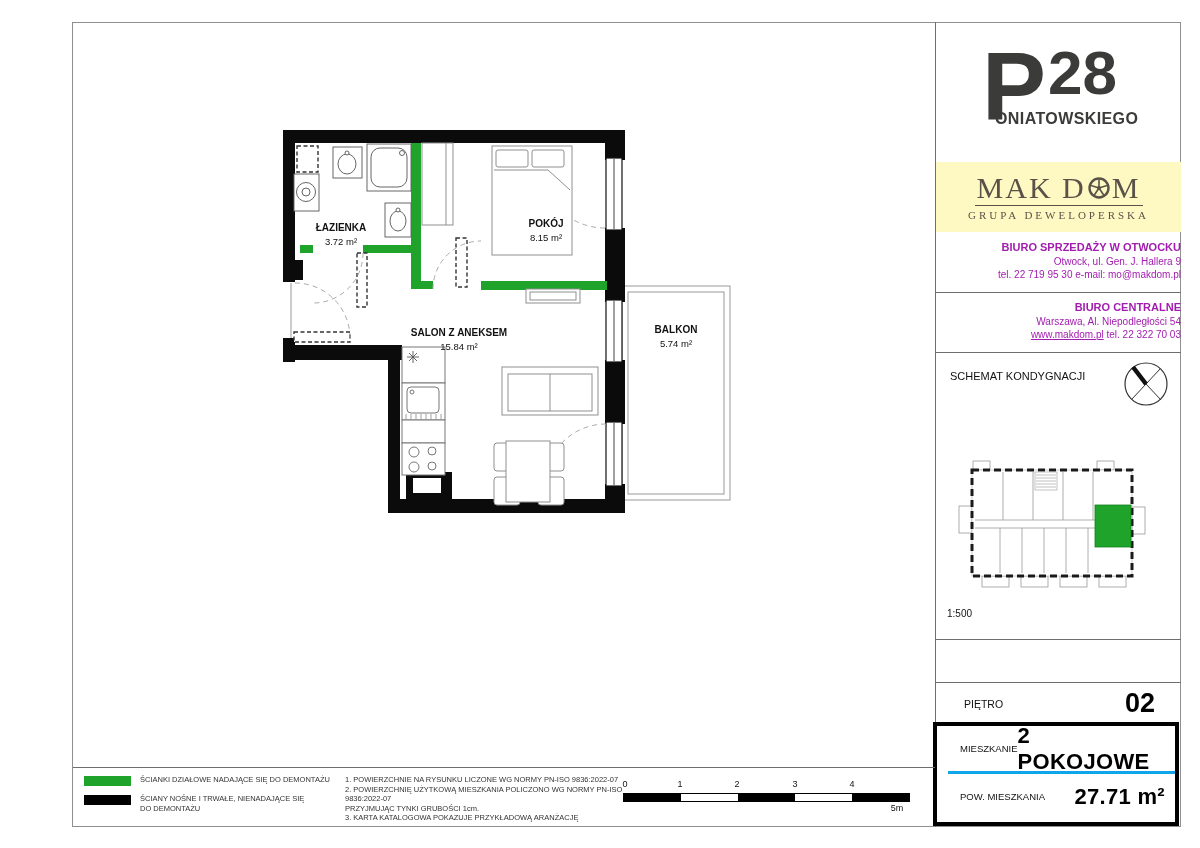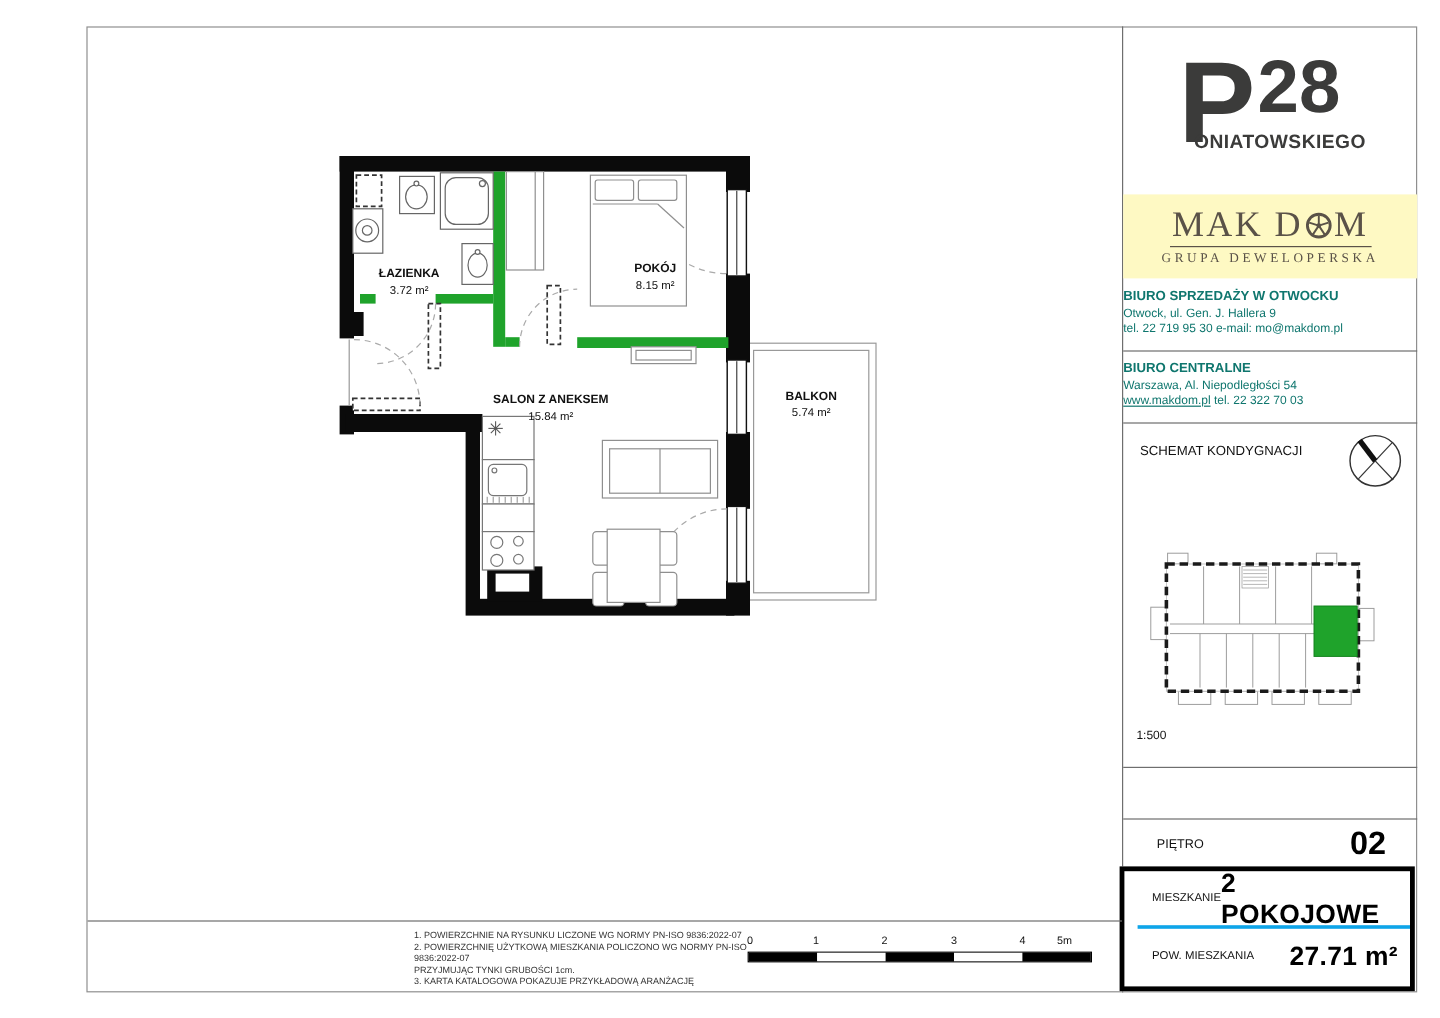--- a/index.html
+++ b/index.html
@@ -22,21 +22,21 @@
 
   
   #brand-band { left:936px; top:162px; width:245px; height:70px; background:#fef9c3;
     display:flex; flex-direction:column; align-items:center; justify-content:center; color:#5a5248; }
   #brand-word { display:flex; align-items:center; font-family:"Liberation Serif","DejaVu Serif",serif;
     font-size:30px; letter-spacing:2px; line-height:30px; }
   #brand-rule { width:168px; height:1px; background:#5a5248; margin:2px 0 3px 0; }
   #brand-sub { font-family:"Liberation Serif","DejaVu Serif",serif; font-size:11px; letter-spacing:3px; }
 
   
-  .office { left:936px; width:245px; height:60px; text-align:left; color:#0f766e; padding-top:9px; }
+  .office { left:936px; width:245px; height:60px; text-align:right; color:#a21caf; padding-top:9px; }
   #office1 { top:232px; } #office2 { top:292px; }
   .office .t { font-size:11px; font-weight:bold; margin-bottom:2px; }
   .office .l { font-size:10px; line-height:13px; }
   .u { text-decoration:underline; }
 
   
   #schemat-title { left:950px; top:370px; font-size:11px; color:#111; }
   #compass { left:1122px; top:360px; }
   #schematic { left:955px; top:455px; }
   #schematic-scale { left:947px; top:608px; font-size:10px; color:#111; }
@@ -317,35 +317,48 @@
       <span class="val">2 POKOJOWE</span>
     </div>
     <div class="hl-row">
       <span class="lbl">POW. MIESZKANIA</span>
       <span class="val">27.71 m²</span>
     </div>
   </div>
 
   <div class="abs" id="bottom-strip-line"></div>
 
+  <div class="abs" id="legend">
+    <div class="legend-row">
+      <span class="swatch green"></span>
+      <span class="legend-text">ŚCIANKI DZIAŁOWE NADAJĄCE SIĘ DO DEMONTAŻU</span>
+    </div>
+    <div class="legend-row">
+      <span class="swatch black"></span>
+      <span class="legend-text">
+        <span>ŚCIANY NOŚNE I TRWAŁE, NIENADAJĄCE SIĘ</span><br>
+        <span>DO DEMONTAŻU</span>
+      </span>
+    </div>
+  </div>
 
   <div class="abs" id="notes">
     <div>1. POWIERZCHNIE NA RYSUNKU LICZONE WG NORMY PN-ISO 9836:2022-07</div>
     <div>2. POWIERZCHNIĘ UŻYTKOWĄ MIESZKANIA POLICZONO WG NORMY PN-ISO 9836:2022-07</div>
     <div>PRZYJMUJĄC TYNKI GRUBOŚCI 1cm.</div>
     <div>3. KARTA KATALOGOWA POKAZUJE PRZYKŁADOWĄ ARANŻACJĘ</div>
   </div>
 
   <div class="abs" id="scalebar">
     <span class="num" style="left:2px;">0</span>
     <span class="num" style="left:57px;">1</span>
     <span class="num" style="left:114px;">2</span>
     <span class="num" style="left:172px;">3</span>
     <span class="num" style="left:229px;">4</span>
-    <span class="num" style="left:264px;">5m</span>
+    <span class="num" style="left:274px;margin-top:24px;">5m</span>
     <div id="bar">
       <div class="seg b"></div>
         <div class="seg w"></div>
         <div class="seg b"></div>
         <div class="seg w"></div>
         <div class="seg b"></div>
     </div>
   </div>
 
 </div>

